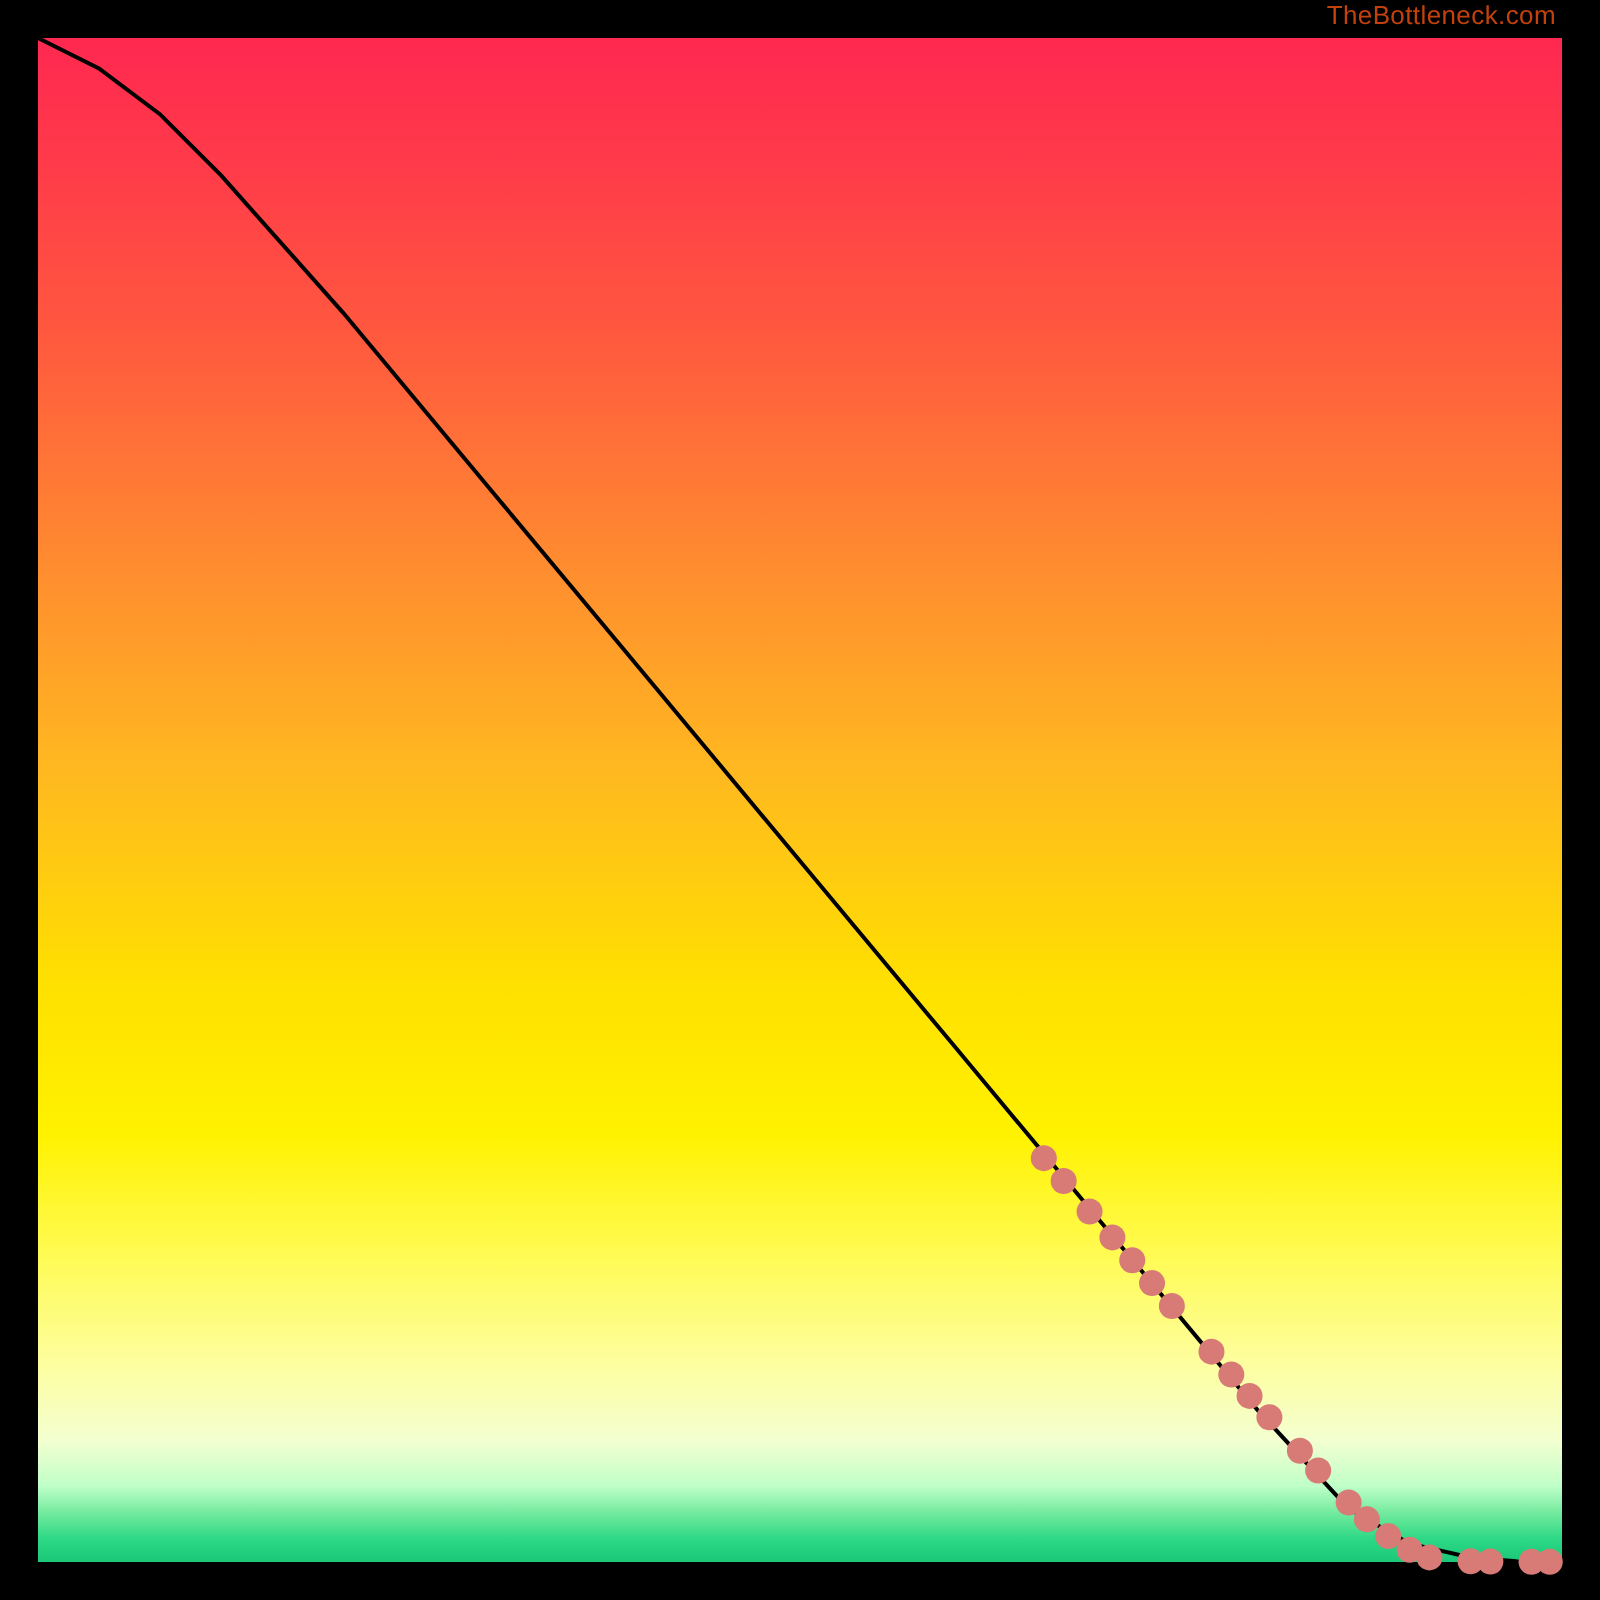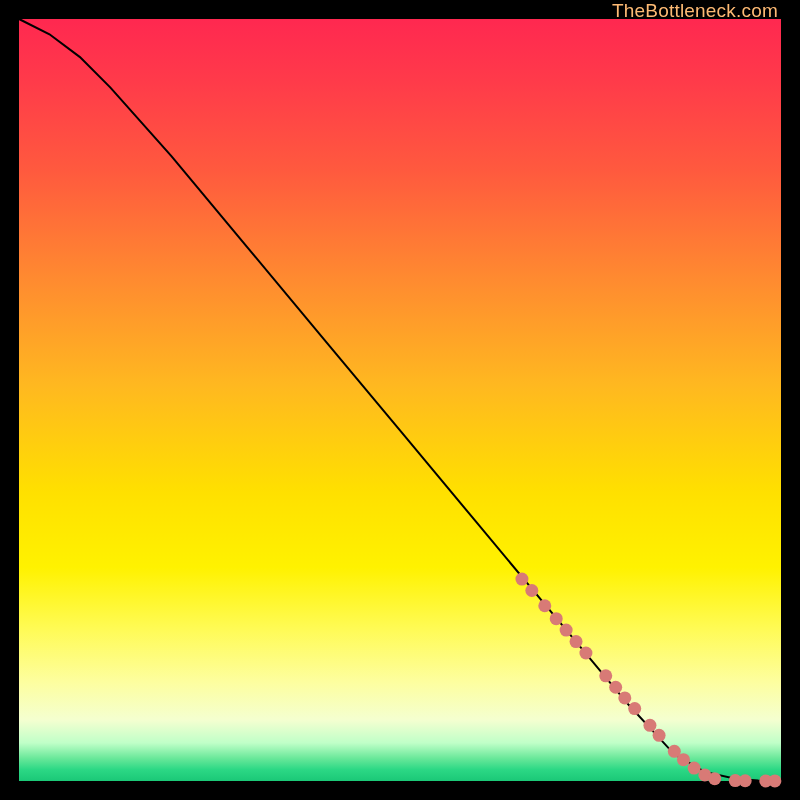--- a/index.html
+++ b/index.html
@@ -47,22 +47,22 @@
     top: 0;
     width: 762px;
     height: 762px;
     overflow: visible;
   }
   .watermark {
     position: absolute;
     top: 0px;
     right: 22px;
     font-family: Arial, Helvetica, sans-serif;
-    font-size: 19px;
-    color: #fdba74;
+    font-size: 13px;
+    color: #c2410c;
     letter-spacing: 0.2px;
     user-select: none;
   }
 </style>
 </head>
 <body>
 
 <div class="stage">
   <div class="plot">
     <svg class="curve" viewBox="0 0 762 762">

